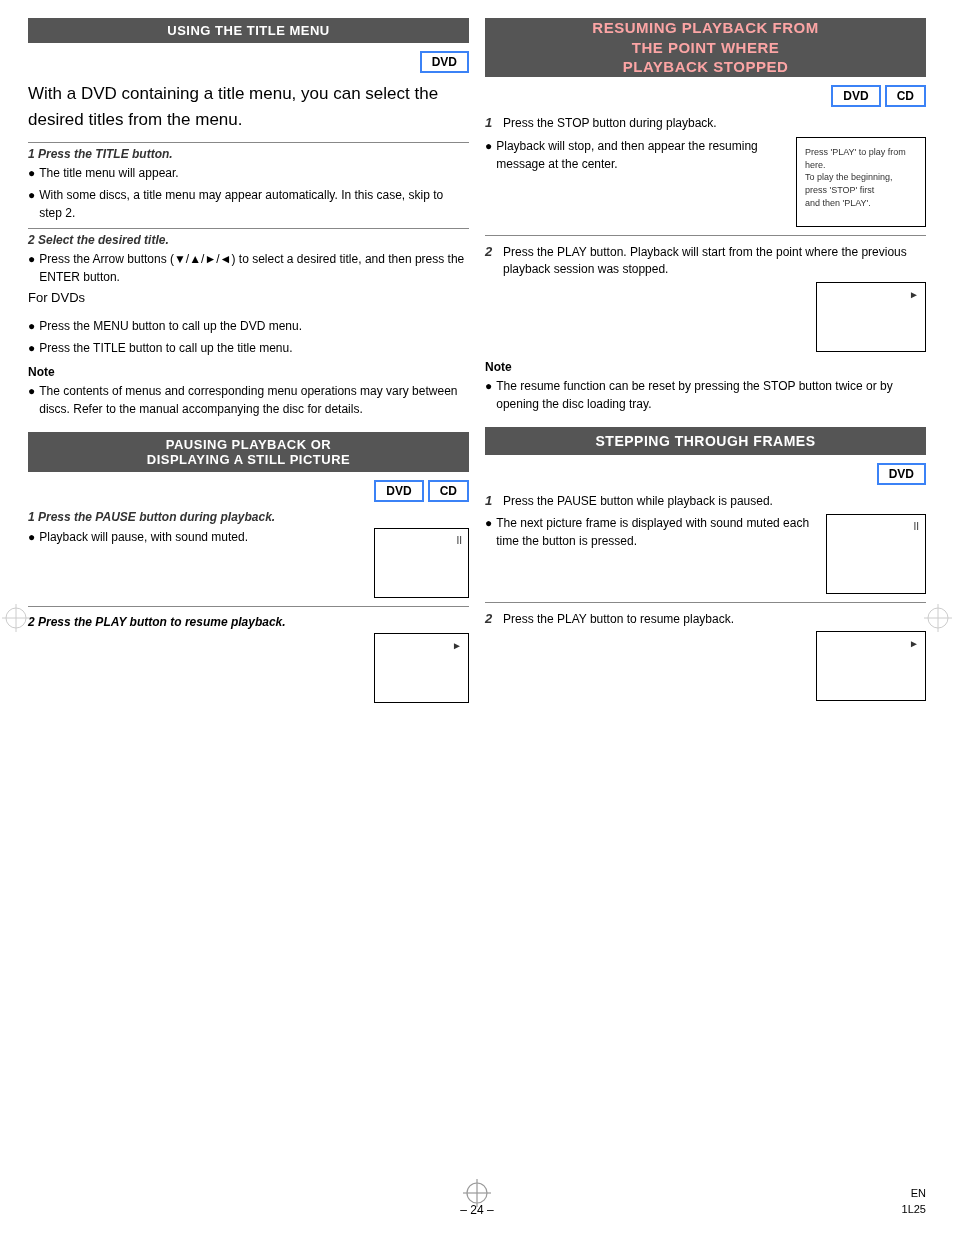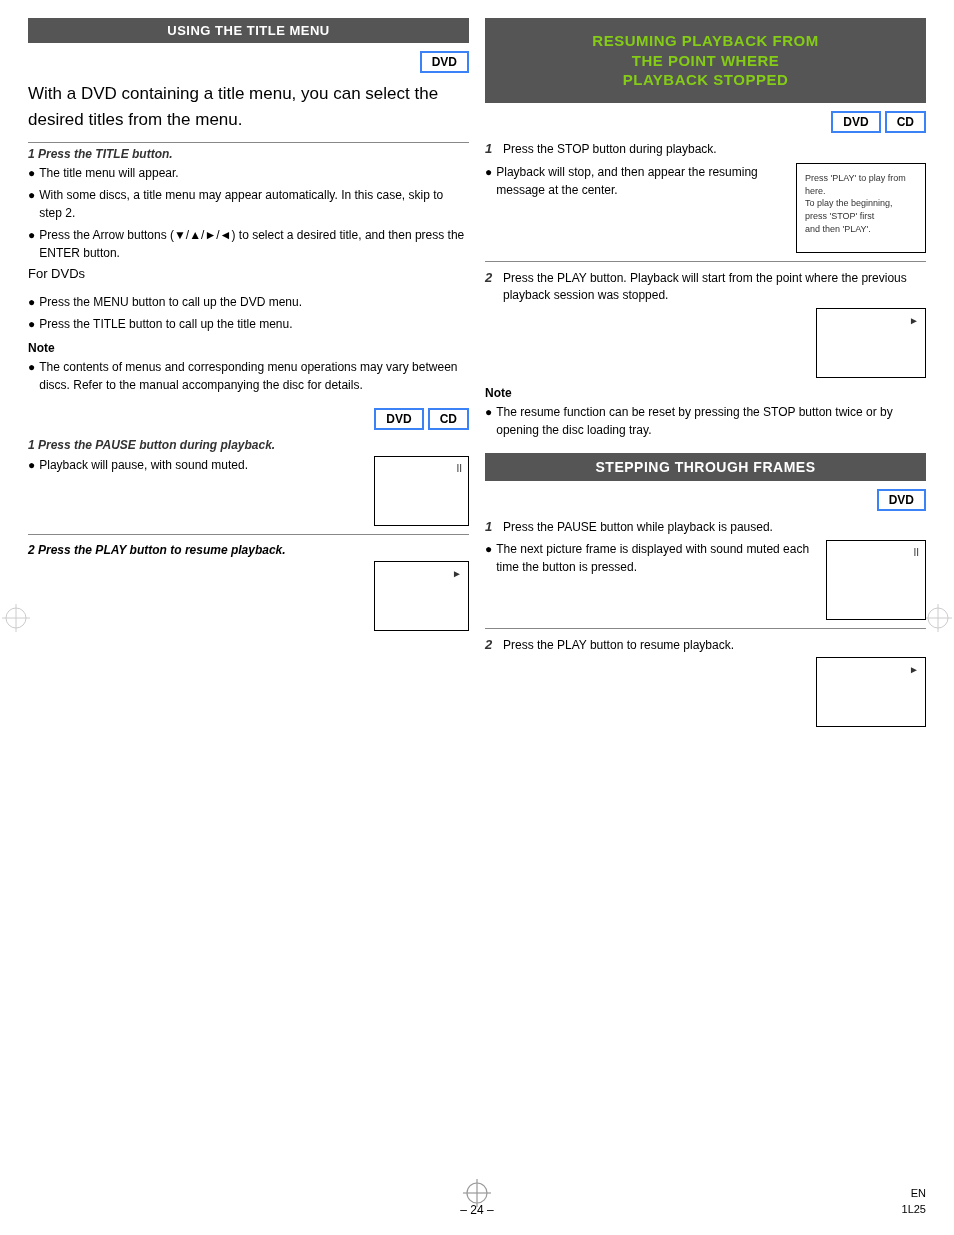--- a/index.html
+++ b/index.html
@@ -142,25 +142,25 @@
       transform: translateX(-50%);
     }
     
     .crosshair-right {
       right: 2px;
       top: 50%;
       transform: translateY(-50%);
     }
     .section-right-header {
       background: #555;
-      color: #84cc16;
+      color: #fca5a5;
       text-align: center;
       font-weight: bold;
       font-size: 15px;
-      padding: 13px 8px;
+      padding: 0 8px;
       text-transform: uppercase;
       letter-spacing: 0.5px;
       margin-bottom: 8px;
       line-height: 1.3;
     }
     .step-num {
       font-style: italic;
       font-weight: bold;
       font-size: 13px;
       color: #333;
@@ -249,20 +249,21 @@
       <div class="step-line">1   Press the TITLE button.</div>
       <div class="bullet-item">
         <span class="bullet">●</span>
         <span>The title menu will appear.</span>
       </div>
       <div class="bullet-item">
         <span class="bullet">●</span>
         <span>With some discs, a title menu may appear automatically. In this case, skip to step 2.</span>
       </div>
 
+      <div class="step-line">2   Select the desired title.</div>
       <div class="bullet-item">
         <span class="bullet">●</span>
         <span>Press the Arrow buttons (▼/▲/►/◄) to select a desired title, and then press the ENTER button.</span>
       </div>
 
       <p class="for-dvds">For DVDs</p>
 
       <div class="bullet-item">
         <span class="bullet">●</span>
         <span>Press the MENU button to call up the DVD menu.</span>
@@ -272,20 +273,22 @@
         <span>Press the TITLE button to call up the title menu.</span>
       </div>
 
       <p class="note-label">Note</p>
       <div class="bullet-item">
         <span class="bullet">●</span>
         <span>The contents of menus and corresponding menu operations may vary between discs. Refer to the manual accompanying the disc for details.</span>
       </div>
 
       <div class="pausing-section">
+        <div class="section-header" style="white-space:pre-line;">PAUSING PLAYBACK OR
+DISPLAYING A STILL PICTURE</div>
 
         <div class="badge-row">
           <span class="badge">DVD</span>
           <span class="badge">CD</span>
         </div>
 
         <div class="step-line no-border" style="border-top:none;padding-top:0;margin-top:4px;">
           <span class="step-italic">1   Press the PAUSE button during playback.</span>
         </div>
 

